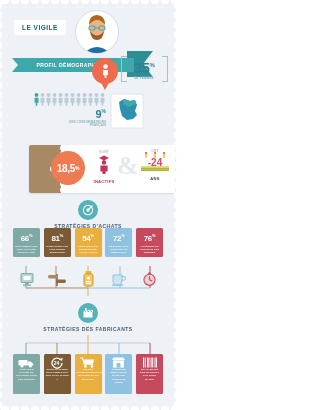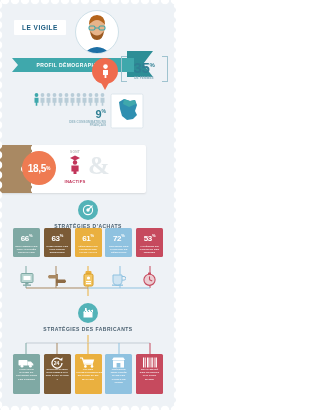--- a/index.html
+++ b/index.html
@@ -107,21 +107,21 @@
   }
   .stat15 .pct{font-size:5px;vertical-align:super;}
   .stat15 .sub{
     color:#8fb3c0;font-size:3px;font-weight:bold;line-height:3.6px;
     margin-top:1px;letter-spacing:.1px;
   }
   .map-fr{position:absolute;left:110px;top:92px;width:34px;height:38px;}
 
   
   .ticket{
-    position:absolute;left:0;top:145px;width:146px;height:48px;
+    position:absolute;left:29px;top:145px;width:146px;height:48px;
     background:#ffffff;border-radius:2px;
     box-shadow:0 1px 2px rgba(0,0,0,.10);
   }
   .ticket-stub{
     position:absolute;left:0;top:0;width:32px;height:48px;
     background:#a98963;border-radius:2px 0 0 2px;
   }
   .stub-hole{
     position:absolute;right:5px;top:21px;width:6px;height:6px;
     border-radius:50%;background:#ffffff;
@@ -325,52 +325,68 @@
       <div class="lab-top">SONT</div>
       <svg width="14" height="20" viewBox="0 0 14 20">
         <path d="M2 4 l5 -2.4 l5 2.4 l-5 2.4 z" fill="#c2355a"></path>
         <rect x="6.3" y="4" width="0.8" height="3" fill="#c2355a"></rect>
         <circle cx="7" cy="8.5" r="2.2" fill="#c2355a"></circle>
         <path d="M3.4 11.5 h7.2 v6 h-2.1 v3 h-3 v-3 h-2.1 z" fill="#c2355a"></path>
       </svg>
       <div class="lab-bot">INACTIFS</div>
     </div>
     <div class="amp">&amp;</div>
+    <div class="col-ans">
+      <div class="lab-top">ONT</div>
+      <svg width="34" height="20" viewBox="0 0 34 20" style="margin-top:-1px">
+        <line x1="8" y1="1" x2="8" y2="6" stroke="#f0b429" stroke-width="1.4"></line>
+        <line x1="17" y1="0.5" x2="17" y2="6" stroke="#f0b429" stroke-width="1.4"></line>
+        <line x1="26" y1="1" x2="26" y2="6" stroke="#f0b429" stroke-width="1.4"></line>
+        <ellipse cx="8" cy="0.6" rx="1" ry="1.6" fill="#ef6b4e"></ellipse>
+        <ellipse cx="17" cy="0.2" rx="1" ry="1.6" fill="#ef6b4e"></ellipse>
+        <ellipse cx="26" cy="0.6" rx="1" ry="1.6" fill="#ef6b4e"></ellipse>
+        <text x="17" y="14" font-size="10" font-weight="bold" fill="#d94b63" text-anchor="middle" font-family="Liberation Sans, sans-serif">-24</text>
+        <rect x="3" y="14.5" width="28" height="3" fill="#8ec63f"></rect>
+        <rect x="3" y="14.5" width="28" height="1.3" fill="#f5d76e"></rect>
+        <rect x="3" y="17.5" width="28" height="1.5" fill="#c9a227"></rect>
+      </svg>
+      <div class="lab-bot">ANS</div>
+    </div>
   </div>
 
   <div class="sec" style="top:200px">
     <div class="badge">
       <svg width="12" height="12" viewBox="0 0 12 12">
         <circle cx="6" cy="6" r="4.6" fill="none" stroke="#ffffff" stroke-width="1.1"></circle>
         <circle cx="6" cy="6" r="1.7" fill="#ffffff"></circle>
         <line x1="6" y1="6" x2="10.5" y2="1.5" stroke="#ffffff" stroke-width="1.1"></line>
       </svg>
     </div>
     <div class="title">STRATÉGIES D'ACHATS</div>
   </div>
 
   <div class="cards" style="top:228px">
     <div class="card" id="ac0" style="background: rgb(127, 169, 164);">
       <div class="num"><span>66</span><span class="pct">%</span></div>
       <div class="desc">REGARDENT LES PRIX AFFICHÉS EN MAGASIN</div>
     </div>
     <div class="card" id="ac1" style="background: rgb(123, 91, 54);">
-      <div class="num"><span>63</span><span class="pct">%</span></div>
+      <div class="num"><span>81</span><span class="pct">%</span></div>
       <div class="desc">COMPARENT LES PRIX ENTRE ENSEIGNES</div>
     </div>
     <div class="card" id="ac2" style="background: rgb(234, 176, 63);">
-      <div class="num"><span>61</span><span class="pct">%</span></div>
+      <div class="num"><span>54</span><span class="pct">%</span></div>
       <div class="desc">VÉRIFIENT LES PROMOTIONS AVANT ACHAT</div>
     </div>
     <div class="card" id="ac3" style="background: rgb(143, 194, 224);">
       <div class="num"><span>72</span><span class="pct">%</span></div>
       <div class="desc">UTILISENT DES COUPONS DE RÉDUCTION</div>
     </div>
     <div class="card" id="ac4" style="background: rgb(198, 74, 94);">
-      <div class="num"><span>53</span><span class="pct">%</span></div>
+      <div class="num"><span>76</span><span class="pct">%</span></div>
       <div class="desc">ACHÈTENT EN FONCTION DES REMISES</div>
     </div>
   </div>
 
   <svg class="conn" style="top:266px;height:30px" width="176" height="30">
     <line x1="26" y1="0" x2="26" y2="22" stroke="#7fa9a4" stroke-width="1"></line>
     <line x1="56" y1="0" x2="56" y2="22" stroke="#a98963" stroke-width="1"></line>
     <line x1="88" y1="0" x2="88" y2="30" stroke="#eab03f" stroke-width="1"></line>
     <line x1="120" y1="0" x2="120" y2="22" stroke="#8fc2e0" stroke-width="1"></line>
     <line x1="150" y1="0" x2="150" y2="22" stroke="#c64a5e" stroke-width="1"></line>

